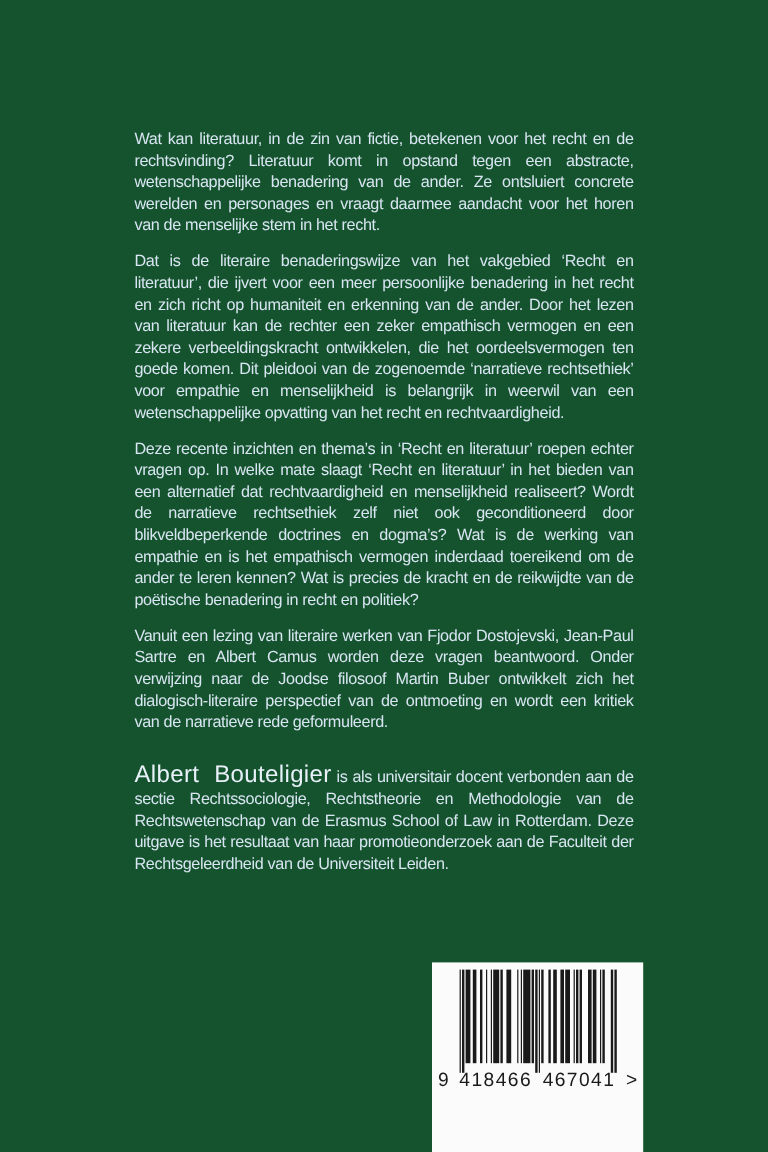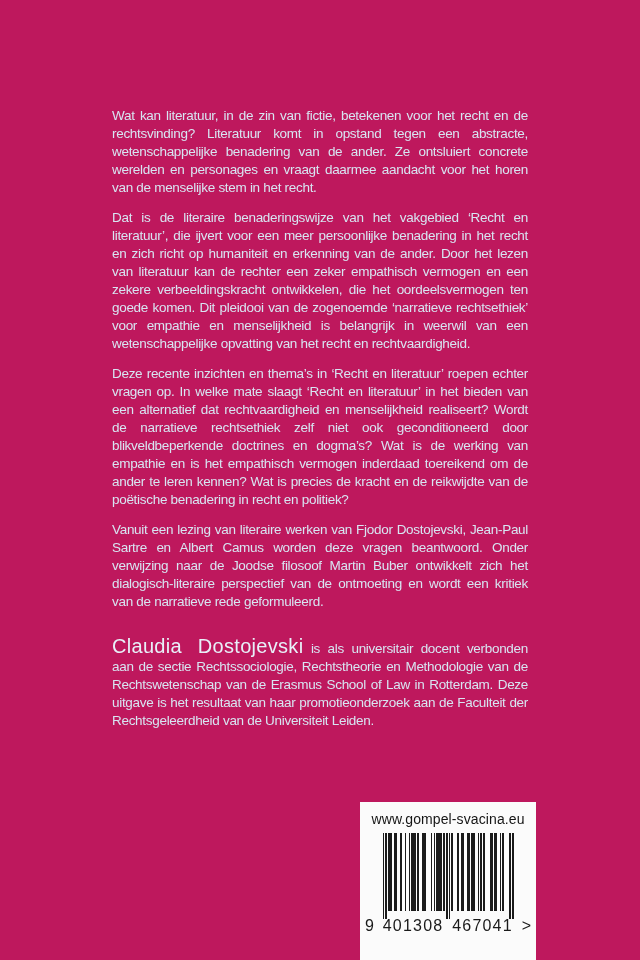--- a/index.html
+++ b/index.html
@@ -9,21 +9,21 @@
   body {
     width: 640px;
     height: 960px;
     overflow: hidden;
     font-family: "Liberation Sans", sans-serif;
   }
   .cover {
     position: relative;
     width: 640px;
     height: 960px;
-    background: #be185d;
+    background: #14532d;
   }
   .blurb {
     position: absolute;
     left: 112px;
     top: 107px;
     width: 416px;
     color: #d8e5f2;
   }
   .blurb p {
     margin: 0 0 12px 0;
@@ -88,27 +88,26 @@
 <body>
 
 <div class="cover">
 
   <div class="blurb">
     <p>Wat kan literatuur, in de zin van fictie, betekenen voor het recht en de rechtsvinding? Literatuur komt in opstand tegen een abstracte, wetenschappelijke benadering van de ander. Ze ontsluiert concrete werelden en personages en vraagt daarmee aandacht voor het horen van de menselijke stem in het recht.</p>
     <p>Dat is de literaire benaderingswijze van het vakgebied ‘Recht en literatuur’, die ijvert voor een meer persoonlijke benadering in het recht en zich richt op humaniteit en erkenning van de ander. Door het lezen van literatuur kan de rechter een zeker empathisch vermogen en een zekere verbeeldingskracht ontwikkelen, die het oordeelsvermogen ten goede komen. Dit pleidooi van de zogenoemde ‘narratieve rechtsethiek’ voor empathie en menselijkheid is belangrijk in weerwil van een wetenschappelijke opvatting van het recht en rechtvaardigheid.</p>
     <p>Deze recente inzichten en thema’s in ‘Recht en literatuur’ roepen echter vragen op. In welke mate slaagt ‘Recht en literatuur’ in het bieden van een alternatief dat rechtvaardigheid en menselijkheid realiseert? Wordt de narratieve rechtsethiek zelf niet ook geconditioneerd door blikveldbeperkende doctrines en dogma’s? Wat is de werking van empathie en is het empathisch vermogen inderdaad toereikend om de ander te leren kennen? Wat is precies de kracht en de reikwijdte van de poëtische benadering in recht en politiek?</p>
     <p>Vanuit een lezing van literaire werken van Fjodor Dostojevski, Jean-Paul Sartre en Albert Camus worden deze vragen beantwoord. Onder verwijzing naar de Joodse filosoof Martin Buber ontwikkelt zich het dialogisch-literaire perspectief van de ontmoeting en wordt een kritiek van de narratieve rede geformuleerd.</p>
     <p class="bio">
-      <span class="author-name">Claudia Dostojevski</span>
+      <span class="author-name">Albert Bouteligier</span>
       <span>is als universitair docent verbonden aan de sectie Rechtssociologie, Rechtstheorie en Methodologie van de Rechtswetenschap van de Erasmus School of Law in Rotterdam. Deze uitgave is het resultaat van haar promotieonderzoek aan de Faculteit der Rechtsgeleerdheid van de Universiteit Leiden.</span>
     </p>
   </div>
 
   <div class="isbn-panel">
-    <div class="publisher-url">www.gompel-svacina.eu</div>
     <div class="barcode">
         <div class="bar guard" style="left: 0px; width: 1.67895px;"></div>
         <div class="bar guard" style="left: 2.75789px; width: 1.67895px;"></div>
         <div class="bar" style="left: 5.51579px; width: 4.43684px;"></div>
         <div class="bar" style="left: 11.0316px; width: 3.05789px;"></div>
         <div class="bar" style="left: 17.9263px; width: 1.67895px;"></div>
         <div class="bar" style="left: 22.0632px; width: 1.67895px;"></div>
         <div class="bar" style="left: 26.2px; width: 1.67895px;"></div>
         <div class="bar" style="left: 28.9579px; width: 4.43684px;"></div>
         <div class="bar" style="left: 34.4737px; width: 1.67895px;"></div>
@@ -129,19 +128,19 @@
         <div class="bar" style="left: 100.663px; width: 1.67895px;"></div>
         <div class="bar" style="left: 107.558px; width: 3.05789px;"></div>
         <div class="bar" style="left: 111.695px; width: 3.05789px;"></div>
         <div class="bar" style="left: 117.211px; width: 1.67895px;"></div>
         <div class="bar" style="left: 119.968px; width: 1.67895px;"></div>
         <div class="bar guard" style="left: 126.863px; width: 1.67895px;"></div>
         <div class="bar guard" style="left: 129.621px; width: 1.67895px;"></div>
       </div>
     <div class="barcode-digits">
       <span>9</span>
-      <span class="grp">401308</span>
+      <span class="grp">418466</span>
       <span class="grp">467041</span>
       <span>&gt;</span>
     </div>
   </div>
 
 </div>
 
 </body></html>

